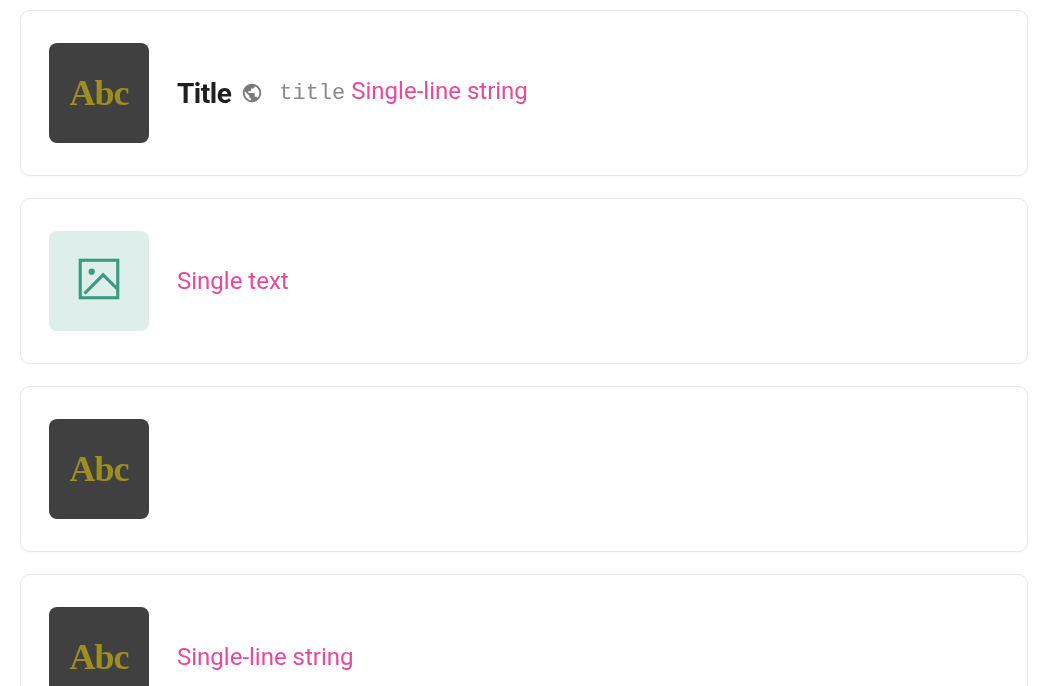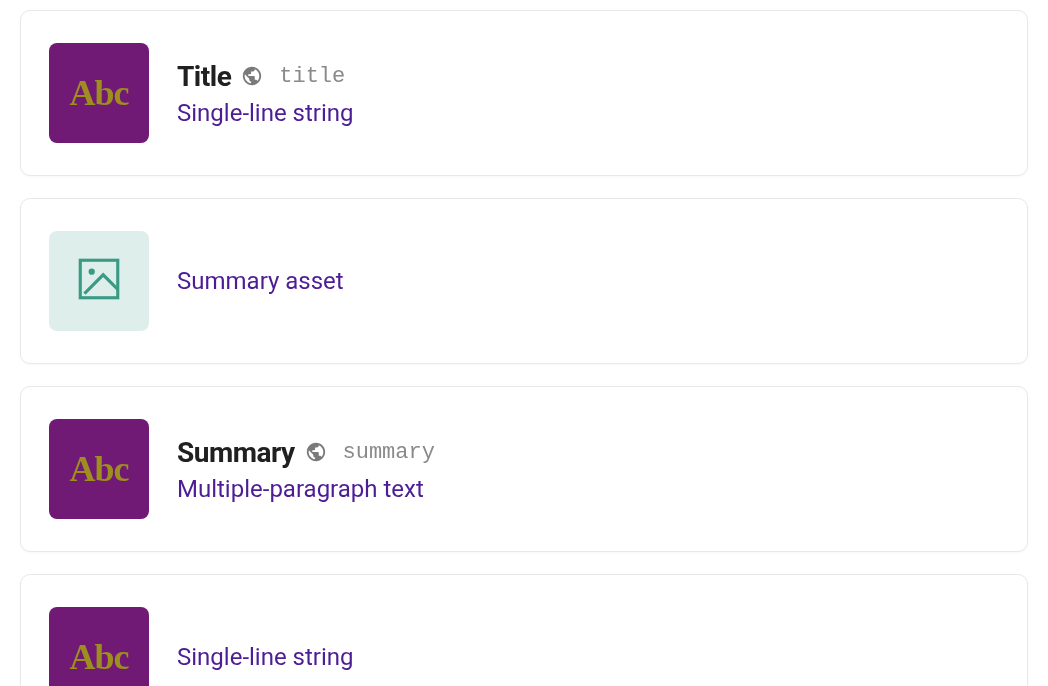--- a/index.html
+++ b/index.html
@@ -31,39 +31,39 @@
   height: 100px;
   border-radius: 8px;
   display: flex;
   align-items: center;
   justify-content: center;
   margin-right: 28px;
   flex-shrink: 0;
 }
 
 .icon-box.text-type {
-  background: #701a75;
+  background: #404040;
   align-items: center;
 }
 
 .icon-box.asset-type {
   background: #deeeea;
 }
 
 .icon-abc {
   font-family: Georgia, "Times New Roman", serif;
   font-size: 36px;
   font-weight: 600;
   color: #9d8e1f;
   letter-spacing: -1px;
 }
 
 .field-content {
   display: flex;
-  flex-direction: column;
+  flex-direction: row;
   gap: 6px;
 }
 
 .field-header {
   display: flex;
   align-items: center;
   gap: 10px;
 }
 
 .field-title {
@@ -83,21 +83,21 @@
 
 .field-api {
   font-family: "SFMono-Regular", Consolas, "Liberation Mono", Menlo, monospace;
   font-size: 22px;
   color: #8a8a8a;
   margin-left: 6px;
 }
 
 .field-desc {
   font-size: 24px;
-  color: #4c1d95;
+  color: #ec4899;
   font-weight: 400;
 }
 </style>
 </head>
 <body>
 
 <div id="fields-container">
     <div class="field-card">
       <div class="icon-box text-type">
         <span class="icon-abc">Abc</span>
@@ -117,38 +117,26 @@
     </div>
     <div class="field-card">
       <div class="icon-box asset-type">
         <span><svg viewBox="0 0 24 24" width="50" height="50" fill="none" stroke="#3a9b85" stroke-width="1.5">
   <rect x="3" y="3" width="18" height="18" rx="0" ry="0"></rect>
   <circle cx="8.5" cy="8.5" r="1.5" fill="#3a9b85" stroke="none"></circle>
   <polyline points="21 17 14 10 5 19"></polyline>
 </svg></span>
       </div>
       <div class="field-content">
-        <div class="field-desc">Summary asset</div>
+        <div class="field-desc">Single text</div>
       </div>
     </div>
     <div class="field-card">
       <div class="icon-box text-type">
         <span class="icon-abc">Abc</span>
-      </div>
-      <div class="field-content">
-        <div class="field-header">
-          <span class="field-title">Summary</span>
-          <span class="globe-icon">
-            <svg viewBox="0 0 24 24" width="22" height="22" fill="#7a7a7a">
-  <path d="M12 2C6.48 2 2 6.48 2 12s4.48 10 10 10 10-4.48 10-10S17.52 2 12 2zm-1 17.93c-3.95-.49-7-3.85-7-7.93 0-.62.08-1.21.21-1.79L9 15v1c0 1.1.9 2 2 2v1.93zm6.9-2.54c-.26-.81-1-1.39-1.9-1.39h-1v-3c0-.55-.45-1-1-1H8v-2h2c.55 0 1-.45 1-1V7h2c1.1 0 2-.9 2-2v-.41c2.93 1.19 5 4.06 5 7.41 0 2.08-.8 3.97-2.1 5.39z"></path>
-</svg>
-          </span>
-          <span class="field-api">summary</span>
-        </div>
-        <div class="field-desc">Multiple-paragraph text</div>
       </div>
     </div>
     <div class="field-card">
       <div class="icon-box text-type">
         <span class="icon-abc">Abc</span>
       </div>
       <div class="field-content">
         <div class="field-desc">Single-line string</div>
       </div>
     </div>

